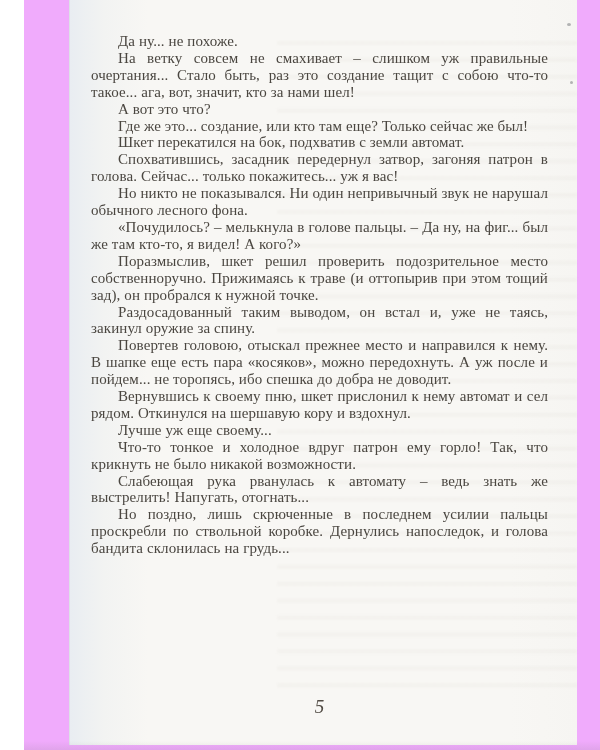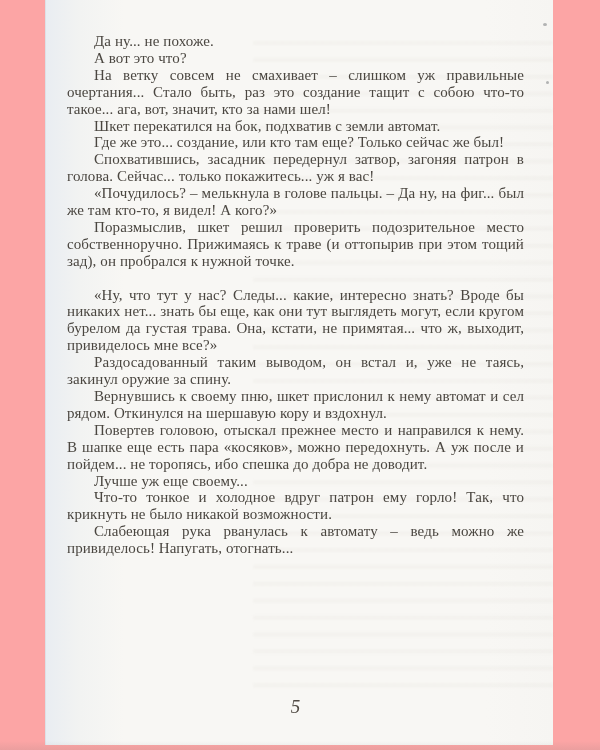--- a/index.html
+++ b/index.html
@@ -10,21 +10,22 @@
     width: 600px;
     height: 750px;
     position: relative;
     overflow: hidden;
     background: #ffffff;
     font-family: "Liberation Serif", "DejaVu Serif", serif;
   }
   .scan {
     position: absolute;
     inset: 0;
-    background: #fca5a5;
+    background: #f0abfc;
+    margin-left: 24px;
   }
   
   .page {
     position: absolute;
     left: 45px;
     top: 0;
     width: 507px;
     height: 745px;
     background: linear-gradient(90deg, #e9edf2 0px, #f2f3f2 34px, #f8f7f4 78px, #f8f7f4 440px, #f6f5f2 507px);
     border-left: 1px solid #dde1e6;
@@ -97,33 +98,34 @@
   }
 </style>
 </head>
 <body>
 
 <div class="scan">
   <div class="page">
     <div class="ghost-overlay"></div>
     <div class="text-block">
         <p class="para">Да ну... не похоже.</p>
+        <p class="para">На ветку совсем не смахивает – слишком уж правильные очертания... Стало быть, раз это создание тащит с собою что-то такое... ага, вот, значит, кто за нами шел!</p>
         <p class="para">А вот это что?</p>
-        <p class="para">На ветку совсем не смахивает – слишком уж правильные очертания... Стало быть, раз это создание тащит с собою что-то такое... ага, вот, значит, кто за нами шел!</p>
+        <p class="para">Где же это... создание, или кто там еще? Только сейчас же был!</p>
         <p class="para">Шкет перекатился на бок, подхватив с земли автомат.</p>
-        <p class="para">Где же это... создание, или кто там еще? Только сейчас же был!</p>
         <p class="para">Спохватившись, засадник передернул затвор, загоняя патрон в голова. Сейчас... только покажитесь... уж я вас!</p>
+        <p class="para">Но никто не показывался. Ни один непривычный звук не нарушал обычного лесного фона.</p>
         <p class="para">«Почудилось? – мелькнула в голове пальцы. – Да ну, на фиг... был же там кто-то, я видел! А кого?»</p>
         <p class="para">Поразмыслив, шкет решил проверить подозрительное место собственноручно. Прижимаясь к траве (и оттопырив при этом тощий зад), он пробрался к нужной точке.</p>
-        <p class="para section-gap">«Ну, что тут у нас? Следы... какие, интересно знать? Вроде бы никаких нет... знать бы еще, как они тут выглядеть могут, если кругом бурелом да густая трава. Она, кстати, не примятая... что ж, выходит, привиделось мне все?»</p>
         <p class="para">Раздосадованный таким выводом, он встал и, уже не таясь, закинул оружие за спину.</p>
+        <p class="para">Повертев головою, отыскал прежнее место и направился к нему. В шапке еще есть пара «косяков», можно передохнуть. А уж после и пойдем... не торопясь, ибо спешка до добра не доводит.</p>
         <p class="para">Вернувшись к своему пню, шкет прислонил к нему автомат и сел рядом. Откинулся на шершавую кору и вздохнул.</p>
-        <p class="para">Повертев головою, отыскал прежнее место и направился к нему. В шапке еще есть пара «косяков», можно передохнуть. А уж после и пойдем... не торопясь, ибо спешка до добра не доводит.</p>
         <p class="para">Лучше уж еще своему...</p>
         <p class="para">Что-то тонкое и холодное вдруг патрон ему горло! Так, что крикнуть не было никакой возможности.</p>
-        <p class="para">Слабеющая рука рванулась к автомату – ведь можно же привиделось! Напугать, отогнать...</p>
+        <p class="para">Слабеющая рука рванулась к автомату – ведь знать же выстрелить! Напугать, отогнать...</p>
+        <p class="para">Но поздно, лишь скрюченные в последнем усилии пальцы проскребли по ствольной коробке. Дернулись напоследок, и голова бандита склонилась на грудь...</p>
       </div>
     <div class="page-number">5</div>
     <div class="speck speck-1"></div>
     <div class="speck speck-2"></div>
   </div>
   <div class="bottom-shadow"></div>
 </div>
 
 </body></html>

